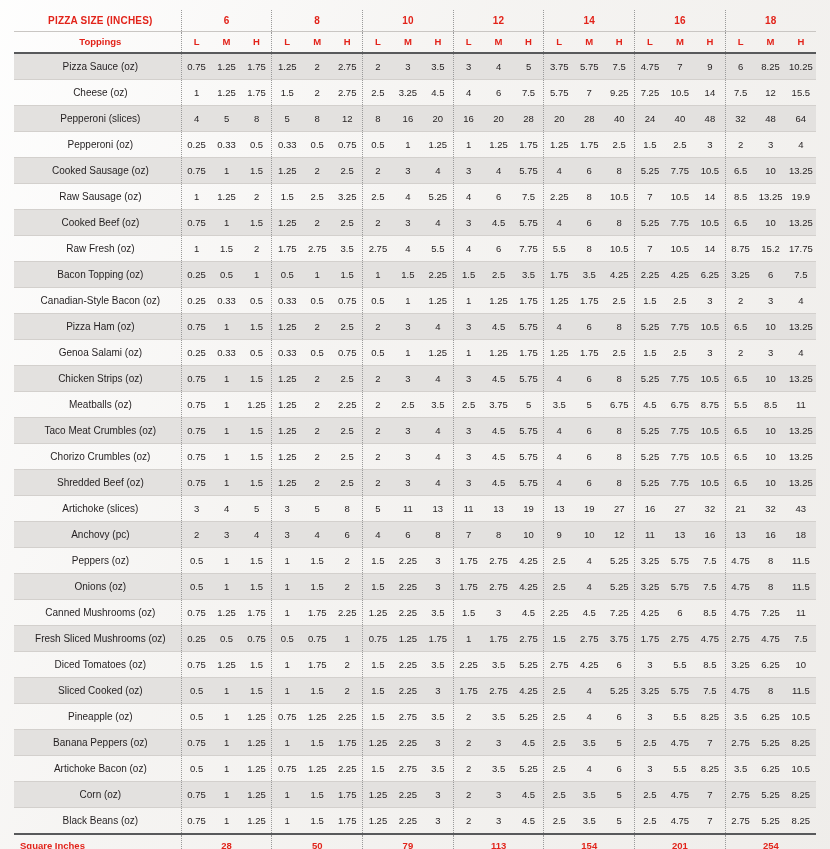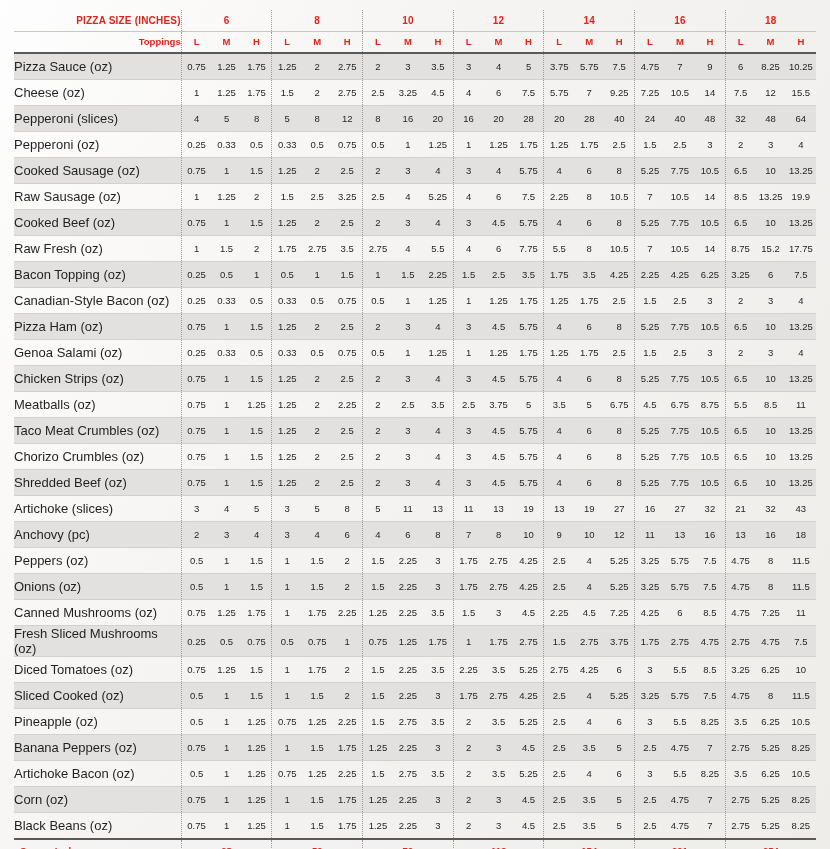--- a/index.html
+++ b/index.html
@@ -46,49 +46,49 @@
     color: #e2231a;
     font-weight: bold;
     font-size: 10px;
     letter-spacing: 0.2px;
     padding: 5px 0 5px 0;
     text-align: center;
     vertical-align: bottom;
     border-bottom: 1px solid #c9c6c3;
   }
   tr.head-size td.label {
-    text-align: right;
+    text-align: center;
     padding-left: 6px;
   }
   tr.head-lmh td {
     color: #e2231a;
     font-weight: bold;
     font-size: 9.5px;
     text-align: center;
     padding: 4px 0 5px 0;
     border-bottom: 2px solid #58595b;
   }
   tr.head-lmh td.label {
-    text-align: right;
+    text-align: center;
     padding-left: 6px;
   }
 
   
   tr.data td {
     height: 25px;
     text-align: center;
     vertical-align: middle;
     font-size: 9.5px;
     color: #231f20;
     border-bottom: 1px solid #d3d0cd;
   }
   tr.data td.label {
-    text-align: left;
-    padding-left: 0;
-    font-size: 13px;
+    text-align: center;
+    padding-left: 6px;
+    font-size: 10px;
   }
   tr.data.shaded td {
     background: #e3e1df;
   }
   tr.data.plain td {
     background: transparent;
   }
 
   
   td.grp-start {

